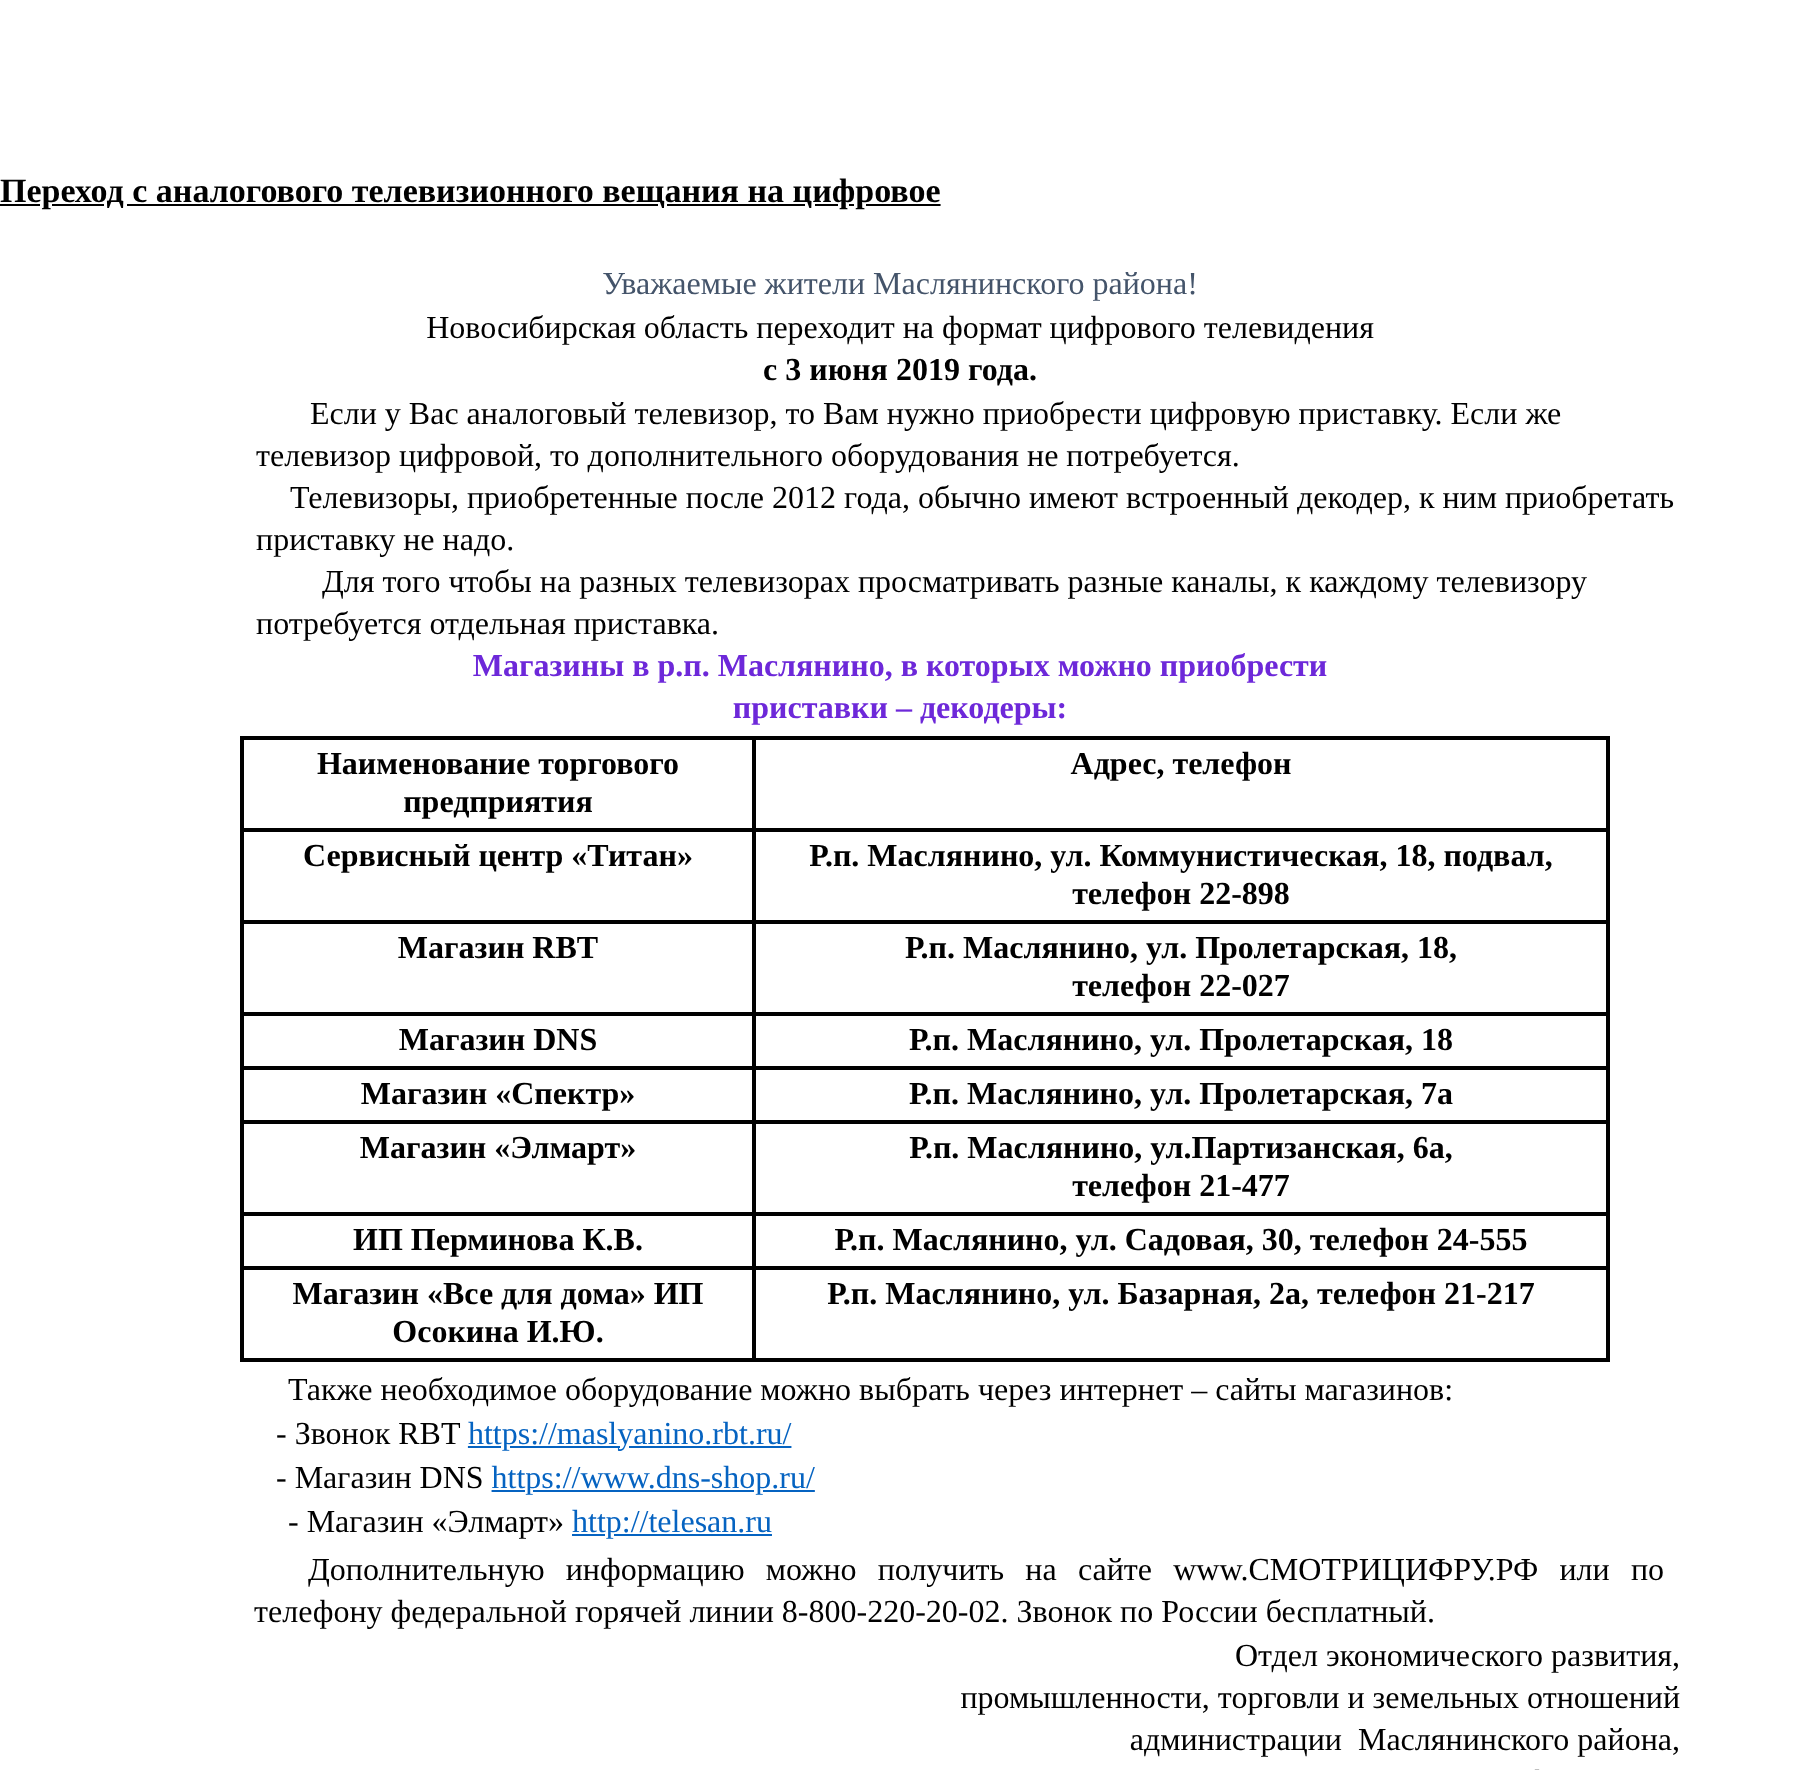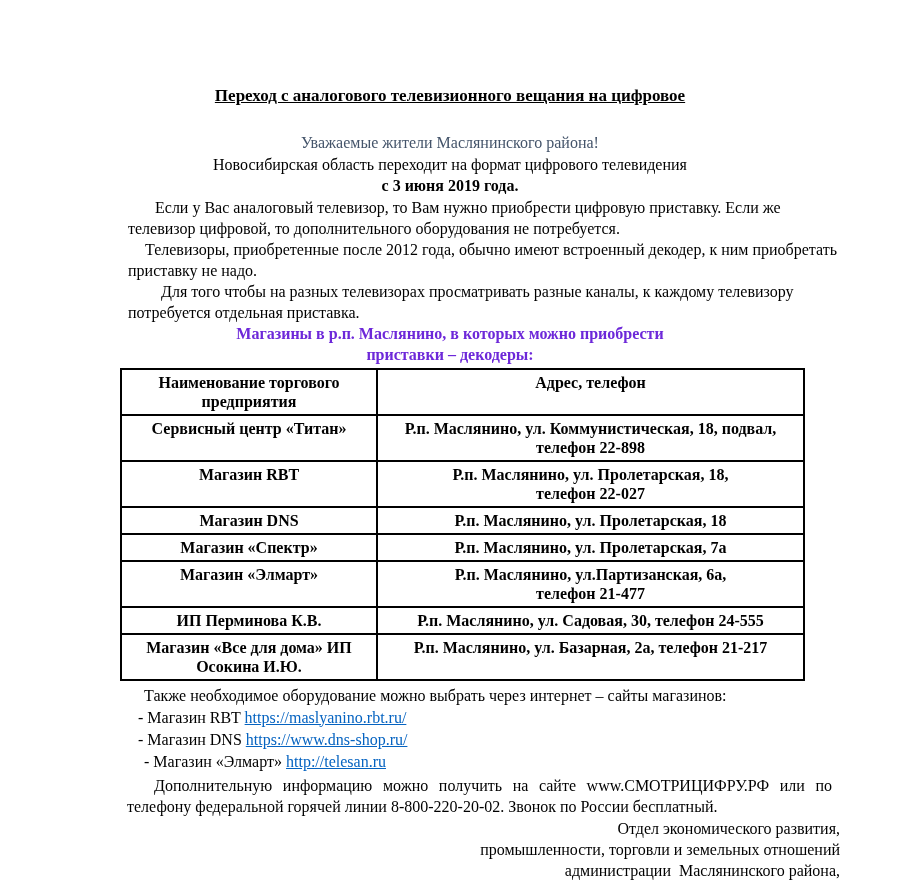--- a/index.html
+++ b/index.html
@@ -8,21 +8,21 @@
     width: 900px;
     height: 885px;
     background: #ffffff;
     font-family: "Liberation Serif", "DejaVu Serif", serif;
     font-size: 16px;
     color: #000000;
     overflow: hidden;
   }
   .doc-title {
     margin-top: 84px;
-    text-align: center;
+    text-align: left;
     font-weight: bold;
     font-size: 17px;
     text-decoration: underline;
     line-height: 24px;
   }
   .intro {
     margin-top: 24px;
     text-align: center;
     line-height: 21.5px;
   }
@@ -156,21 +156,21 @@
         <td>
           <span class="addr-line">Р.п. Маслянино, ул. Базарная, 2а, телефон 21-217</span>
         </td>
       </tr>
     </tbody>
   </table>
 
   <div class="after-table">
     <div class="also-line">Также необходимое оборудование можно выбрать через интернет – сайты магазинов:</div>
     <div class="link-line">
-      <span>- Магазин RBT </span><a>https://maslyanino.rbt.ru/</a>
+      <span>- Звонок RBT </span><a>https://maslyanino.rbt.ru/</a>
     </div>
     <div class="link-line">
       <span>- Магазин DNS </span><a>https://www.dns-shop.ru/</a>
     </div>
     <div class="link-line link-line-3">
       <span>- Магазин  «Элмарт» </span><a>http://telesan.ru</a>
     </div>
   </div>
 
   <div class="info-para">Дополнительную информацию можно получить на сайте www.СМОТРИЦИФРУ.РФ или по телефону федеральной горячей линии 8-800-220-20-02. Звонок по России бесплатный.</div>

